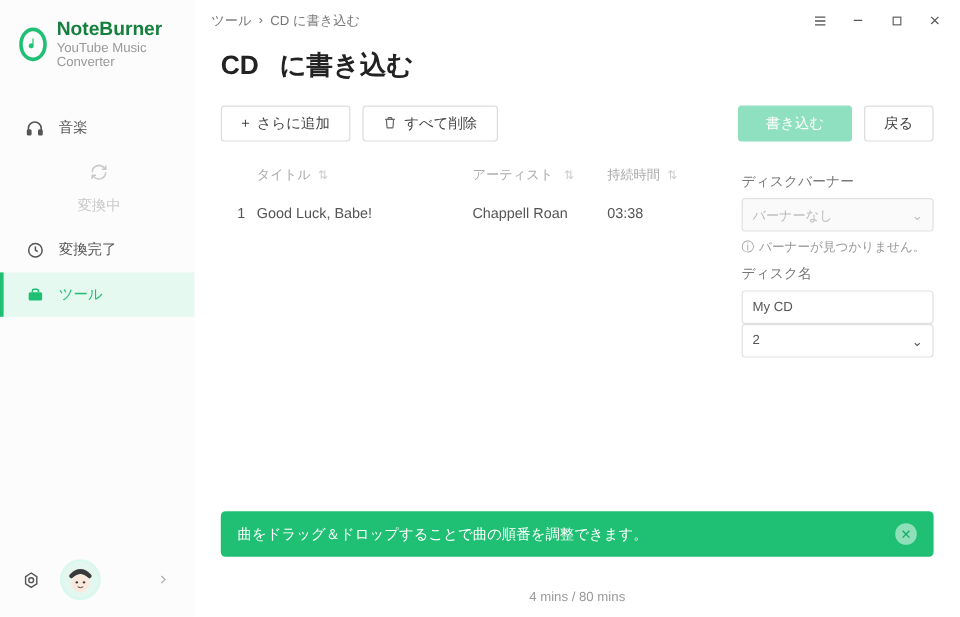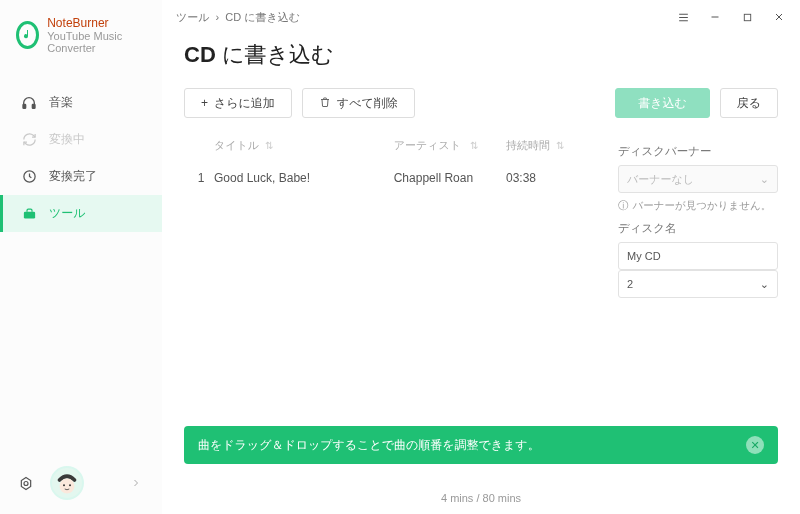--- a/index.html
+++ b/index.html
@@ -3,37 +3,37 @@
 <meta charset="utf-8">
 <style>
 * { margin: 0; padding: 0; box-sizing: border-box; font-family: -apple-system, "Segoe UI", "Hiragino Sans", "Meiryo", sans-serif; }
 body { width: 800px; height: 514px; overflow: hidden; background: #fff; color: #333; font-size: 12px; }
 .app { display: flex; height: 100%; }
 .sidebar { width: 162px; background: #fcfcfc; display: flex; flex-direction: column; }
 .logo-area { display: flex; align-items: center; gap: 8px; padding: 16px 16px 10px 16px; }
 .logo-icon { width: 28px; height: 28px; border-radius: 50%; border: 3px solid #1fc074; position: relative; display: flex; align-items: center; justify-content: center; }
 .logo-icon svg { display: block; }
 .logo-text { display: flex; flex-direction: column; }
-.logo-title { font-weight: 400; font-size: 12px; color: #c2410c; }
+.logo-title { font-weight: 700; font-size: 16px; color: #15803d; }
 .logo-sub { font-size: 11px; color: #999; }
 .nav { margin-top: 20px; display: flex; flex-direction: column; }
 .nav-item { display: flex; align-items: center; gap: 12px; padding: 10px 18px; color: #555; cursor: pointer; font-size: 12px; border-left: 3px solid transparent; position: relative; }
-.nav-item.disabled { color: #c9c9c9; }
+.nav-item.disabled { color: #c9c9c9; flex-direction: column; }
 .nav-item.active { background: #e6f9f1; color: #1fc074; border-left-color: #1fc074; }
 .nav-ico { width: 16px; height: 16px; display: inline-flex; align-items: center; justify-content: center; }
 .bottom-bar { margin-top: auto; display: flex; align-items: center; gap: 16px; padding: 14px 18px; }
 .avatar { width: 34px; height: 34px; border-radius: 50%; background: linear-gradient(#d9f7ee,#d9f7ee); display: flex; align-items: center; justify-content: center; overflow: hidden; }
 .main { flex: 1; display: flex; flex-direction: column; }
 .topbar { height: 34px; display: flex; align-items: center; padding: 0 14px; color: #777; font-size: 11px; }
 .bc { display: flex; gap: 6px; align-items: center; }
 .winbtns { margin-left: auto; display: flex; gap: 18px; align-items: center; color: #555; }
 .winbtn { width: 14px; height: 14px; display: inline-flex; align-items: center; justify-content: center; cursor: pointer; }
 .content { flex: 1; padding: 6px 22px 10px 22px; display: flex; flex-direction: column; }
 h1 { font-size: 22px; font-weight: 600; color: #222; margin-bottom: 18px; }
-h1 .thin { font-weight: 400; }
+h1 .thin { font-weight: 700; margin-left: 11px; }
 .actionrow { display: flex; gap: 10px; align-items: center; margin-bottom: 12px; }
 .btn { height: 30px; padding: 0 16px; border: 1px solid #ddd; background: #fff; border-radius: 3px; font-size: 12px; color: #444; display: inline-flex; align-items: center; gap: 6px; cursor: pointer; }
 .btn.primary { background: #8fe0c0; color: #fff; border-color: #8fe0c0; padding: 0 22px; }
 .btn.right { margin-left: auto; }
 .body-split { display: flex; gap: 18px; min-height: 272px; }
 .tbl { flex: 1; }
 .tbl-head { display: flex; padding: 8px 4px; color: #aaa; font-size: 11px; }
 .col-num { width: 26px; text-align: center; }
 .col-title { flex: 1.6; display: flex; align-items: center; gap: 6px; }
 .col-artist { flex: 1; display: flex; align-items: center; gap: 9px; }

